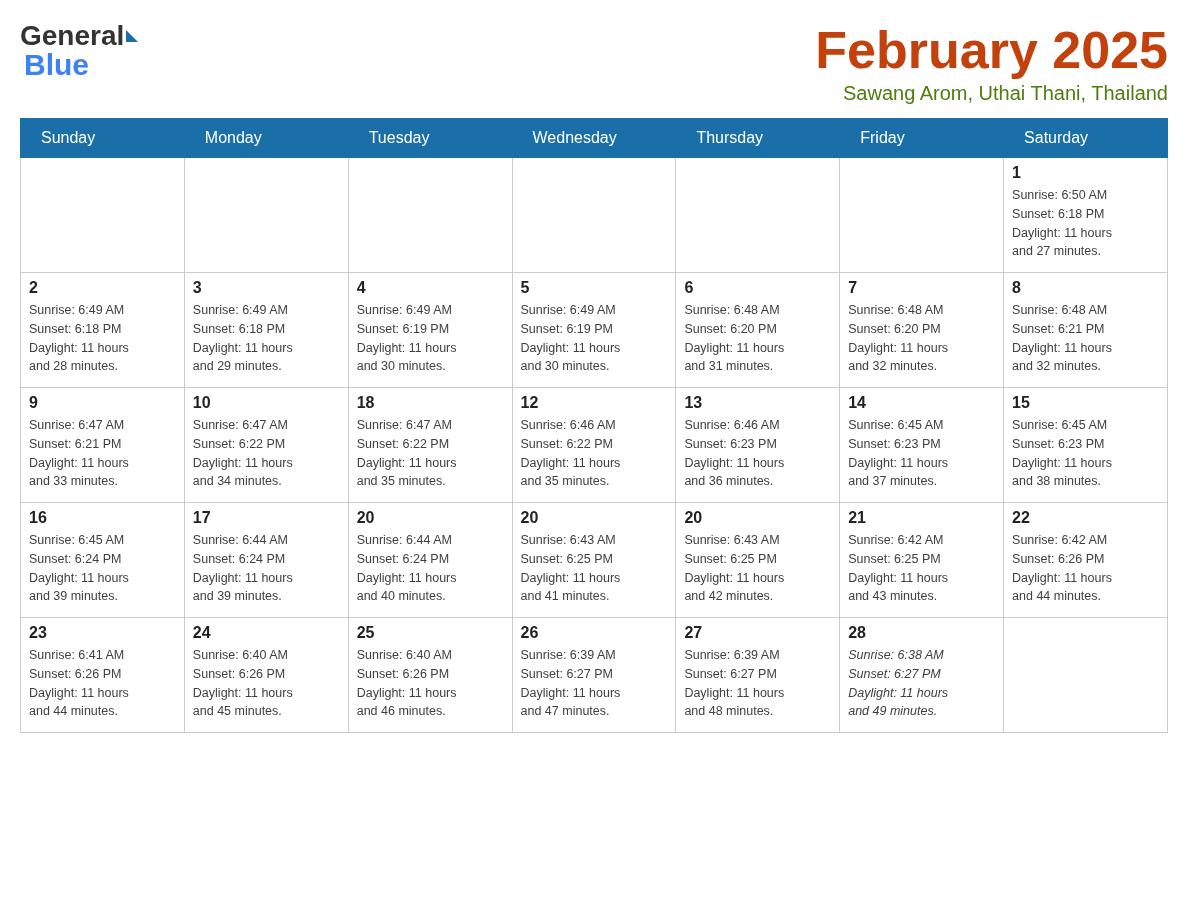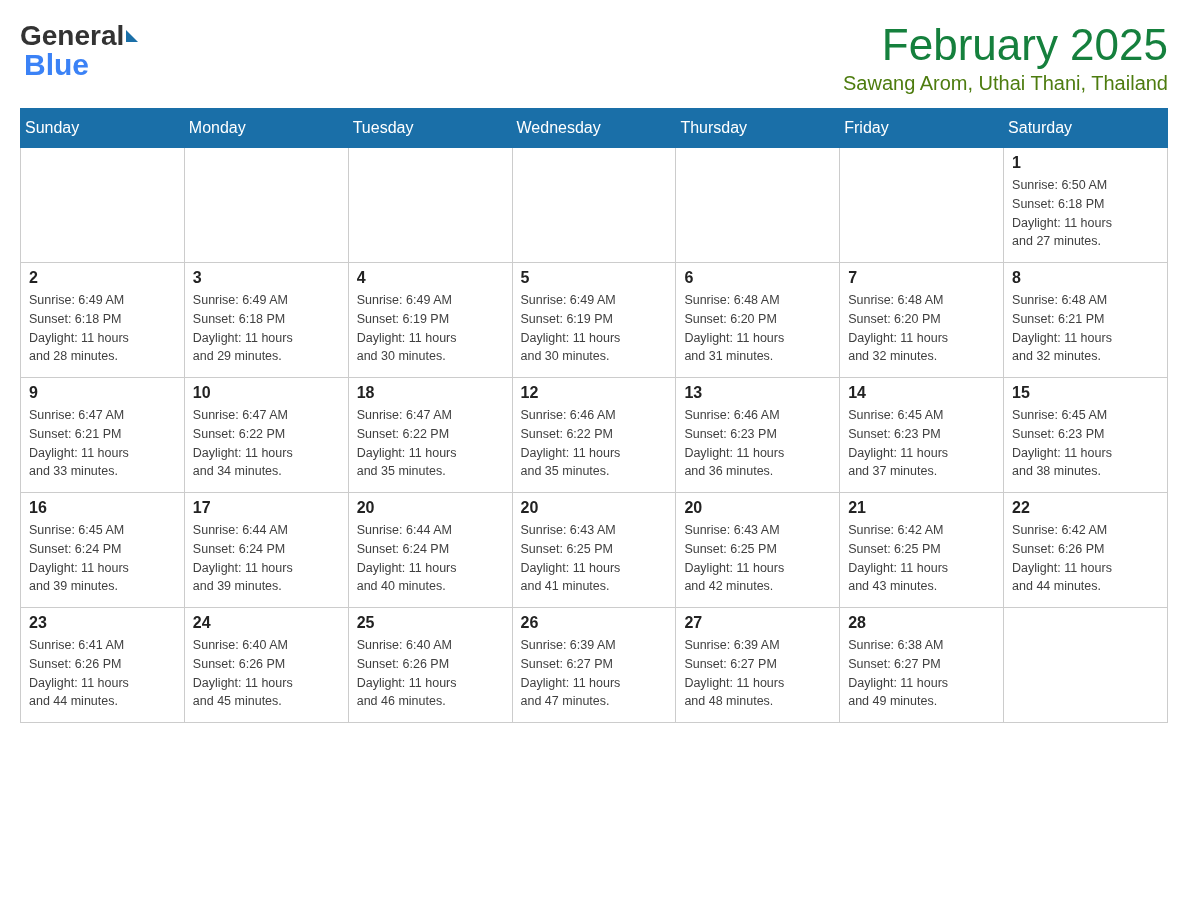--- a/index.html
+++ b/index.html
@@ -32,33 +32,33 @@
     .logo-arrow {
       width: 0; height: 0;
       border-left: 12px solid #1a6fa8;
       border-top: 12px solid transparent;
       border-bottom: 0px solid transparent;
       display: inline-block;
       margin: 0 2px;
     }
     .logo-subtitle { color: #3b82f6; font-size: 30px; font-weight: bold; margin-top: -4px; margin-left: 4px; }
     .title-area { text-align: right; }
-    .month-title { font-size: 44px; font-weight: normal; color: #15803d; }
+    .month-title { font-size: 52px; font-weight: bold; color: #c2410c; }
     .location { font-size: 20px; color: #4d7c0f; margin-top: 2px; }
     .calendar {
       width: 100%;
       border-collapse: collapse;
       margin-top: 10px;
     }
     .calendar th {
       background-color: #1a6fa8;
       color: #fff;
       font-size: 16px;
       font-weight: normal;
-      padding: 10px 4px;
+      padding: 10px 20px;
       text-align: left;
       border: 1px solid #1a6fa8;
     }
     .calendar td {
       vertical-align: top;
       border: 1px solid #ccc;
       padding: 6px 8px;
       width: calc(100% / 7);
       min-height: 110px;
       font-size: 13px;
@@ -308,21 +308,21 @@
         </td>
         <td>
           <span class="day-number">27</span>
           <div class="day-info" style="white-space: pre-line;">Sunrise: 6:39 AM
 Sunset: 6:27 PM
 Daylight: 11 hours
 and 48 minutes.</div>
         </td>
         <td>
           <span class="day-number">28</span>
-          <div class="day-info" style="white-space: pre-line;">Sunrise: 6:38 AM
+          <div class="day-info" style="white-space: pre-line; font-style: italic;">Sunrise: 6:38 AM
 Sunset: 6:27 PM
 Daylight: 11 hours
 and 49 minutes.</div>
         </td>
         <td class="empty-cell"></td>
       </tr>
     </tbody>
 </table>
 
 </body></html>

